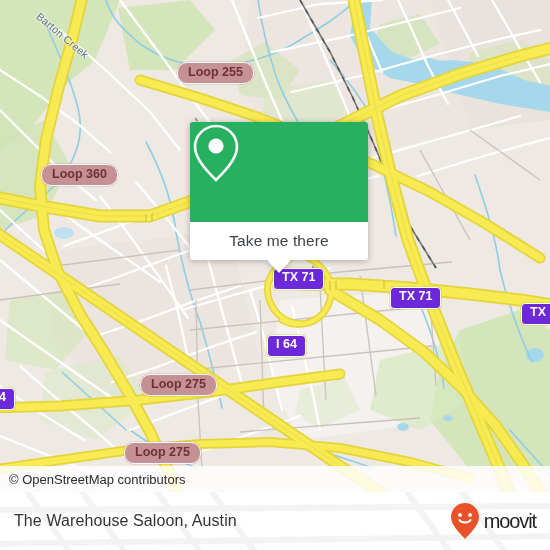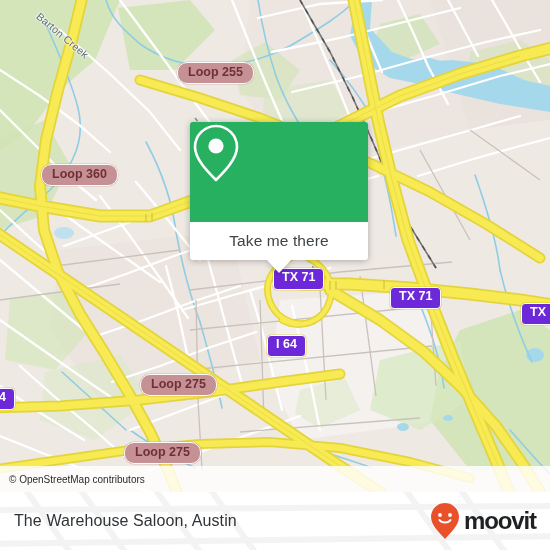--- a/index.html
+++ b/index.html
@@ -89,42 +89,42 @@
     border-top: 14px solid #ffffff;
   }
 
   
   #attribution {
     position: absolute; left: 0; bottom: 0;
     width: 100%; height: 26px;
     background: rgba(255,255,255,.82);
     display: flex; align-items: center;
     padding-left: 9px;
-    font-size: 10px;
+    font-size: 13px;
     color: #2b2b2b;
     z-index: 6;
   }
 
   
   #footer {
     position: absolute; left: 0; top: 492px;
     width: 550px; height: 58px;
     background: #ffffff;
     overflow: hidden;
     display: flex; align-items: center; justify-content: space-between;
     padding: 0 14px 0 14px;
     text-align: center;
   }
   #footer-bg { position: absolute; left: 0; top: 0; opacity: .5; }
   #footer-title {
     position: relative; z-index: 2;
     font-size: 16px; color: #303437; letter-spacing: .1px;
   }
   #brand { position: relative; z-index: 2; display: flex; align-items: center; gap: 4px; }
-  #brand-word { font-size: 24px; font-weight: 700; color: #1f2123; letter-spacing: -1.1px; line-height: 1; }
+  #brand-word { font-size: 20px; font-weight: 400; color: #1f2123; letter-spacing: -1.1px; line-height: 1; }
 </style>
 </head>
 <body>
 
 <div id="app">
 
   <div id="map">
     <svg width="550" height="492" viewBox="0 0 550 492">
       <defs>
         <clipPath id="mapclip">

